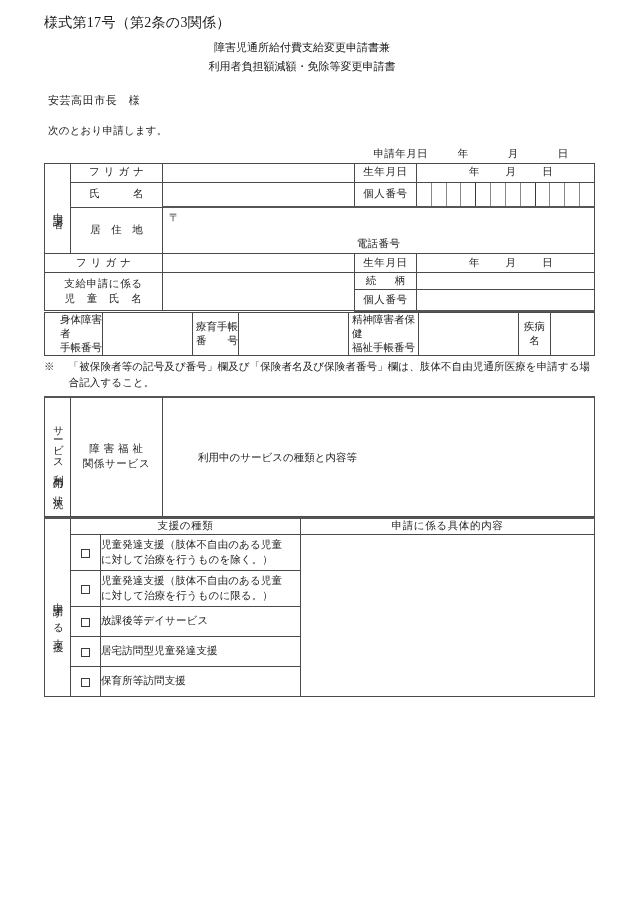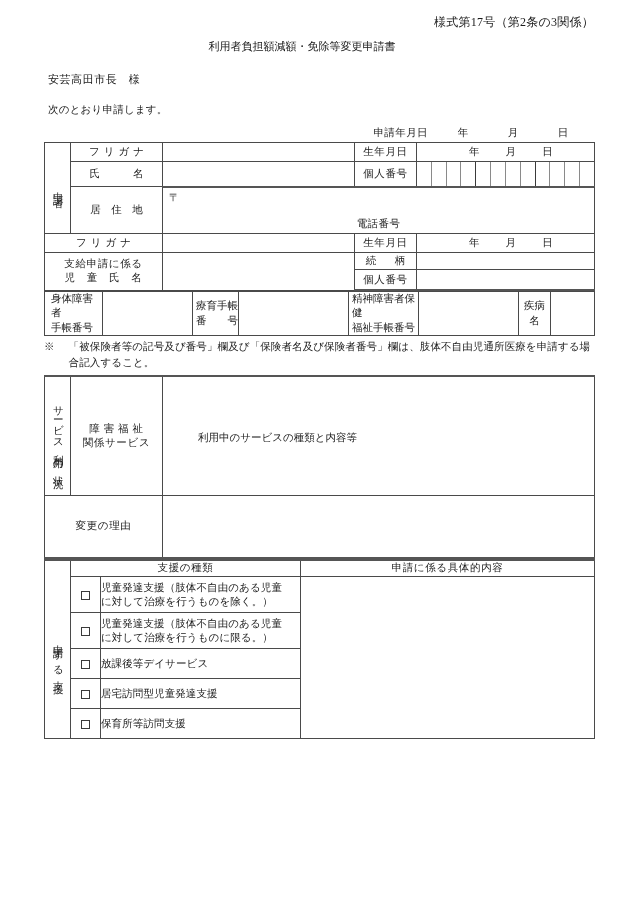--- a/index.html
+++ b/index.html
@@ -10,21 +10,21 @@
     background: #ffffff;
     font-family: "Liberation Serif", "DejaVu Serif", serif;
     color: #1a1a1a;
     font-size: 10.5px;
     position: relative;
     overflow: hidden;
   }
   .page { padding: 14px 36px 0 44px; }
 
   
-  .form-no { font-size: 12px; letter-spacing: .02em; margin: 0 0 6px 0; text-align: right; }
+  .form-no { font-size: 14px; letter-spacing: .02em; margin: 0 0 6px 0; }
   .doc-title { text-align: center; line-height: 1.75; font-size: 11px; padding-right: 34px; }
   .addressee { margin: 16px 0 0 4px; font-size: 11px; letter-spacing: .05em; }
   .lead { margin: 16px 0 9px 4px; font-size: 10.5px; letter-spacing: .02em; font-family: Liberation Serif, serif; }
 
   
   .appdate-row {
     display: flex; justify-content: flex-end; align-items: flex-end;
     font-size: 10.5px; padding-right: 6px; margin-bottom: 2px;
   }
   .appdate-label { letter-spacing: .04em; }
@@ -108,20 +108,21 @@
   .xsmall-label { font-size: 7px; letter-spacing: 0; text-align:center; }
 </style>
 </head>
 <body>
 
 <div class="page">
 
   <div class="form-no">様式第17号（第2条の3関係）</div>
 
   <div class="doc-title">
+    <div>障害児通所給付費支給変更申請書兼</div>
     <div>利用者負担額減額・免除等変更申請書</div>
   </div>
 
   <div class="addressee">安芸高田市長　様</div>
   <div class="lead">次のとおり申請します。</div>
 
   <div class="appdate-row">
     <span class="appdate-label">申請年月日</span>
     <span class="appdate-ymd">
       <span>年</span>
@@ -241,21 +242,21 @@
         <col style="width:90px">
       <col style="width:46px">
         <col style="width:110px">
       <col style="width:70px">
         <col style="width:100px">
       <col style="width:32px">
         <col style="width:44px">
     </colgroup>
     <tbody>
       <tr>
-        <td class="small-label" style="height:26px;padding-left:6px">
+        <td class="small-label" style="height:26px;padding-left:15px">
           <div>身体障害者</div>
           <div>手帳番号</div>
         </td>
         <td></td>
         <td class="small-label" style="padding-left:3px">
           <div>療育手帳</div>
           <div>番　　号</div>
         </td>
         <td></td>
         <td class="small-label" style="padding-left:3px">
@@ -288,24 +289,20 @@
             <div class="vert">サービス利用の状況</div>
           </div>
         </td>
         <td class="lbl-tight thick-top" style="height:118px">
           <div>障 害 福 祉</div>
           <div>関係サービス</div>
         </td>
         <td class="cell-top-left thick-top">
           <div class="cell-head">利用中のサービスの種類と内容等</div>
         </td>
-      </tr>
-      <tr>
-        <td colspan="2" class="lbl-tight thick-bottom" style="height:62px">変更の理由</td>
-        <td class="thick-bottom"></td>
       </tr>
     </tbody>
   </table>
 
   <table class="frm">
     <colgroup>
       <col style="width:26px">
         <col style="width:30px">
       <col style="width:200px">
         <col style="width:294px">

